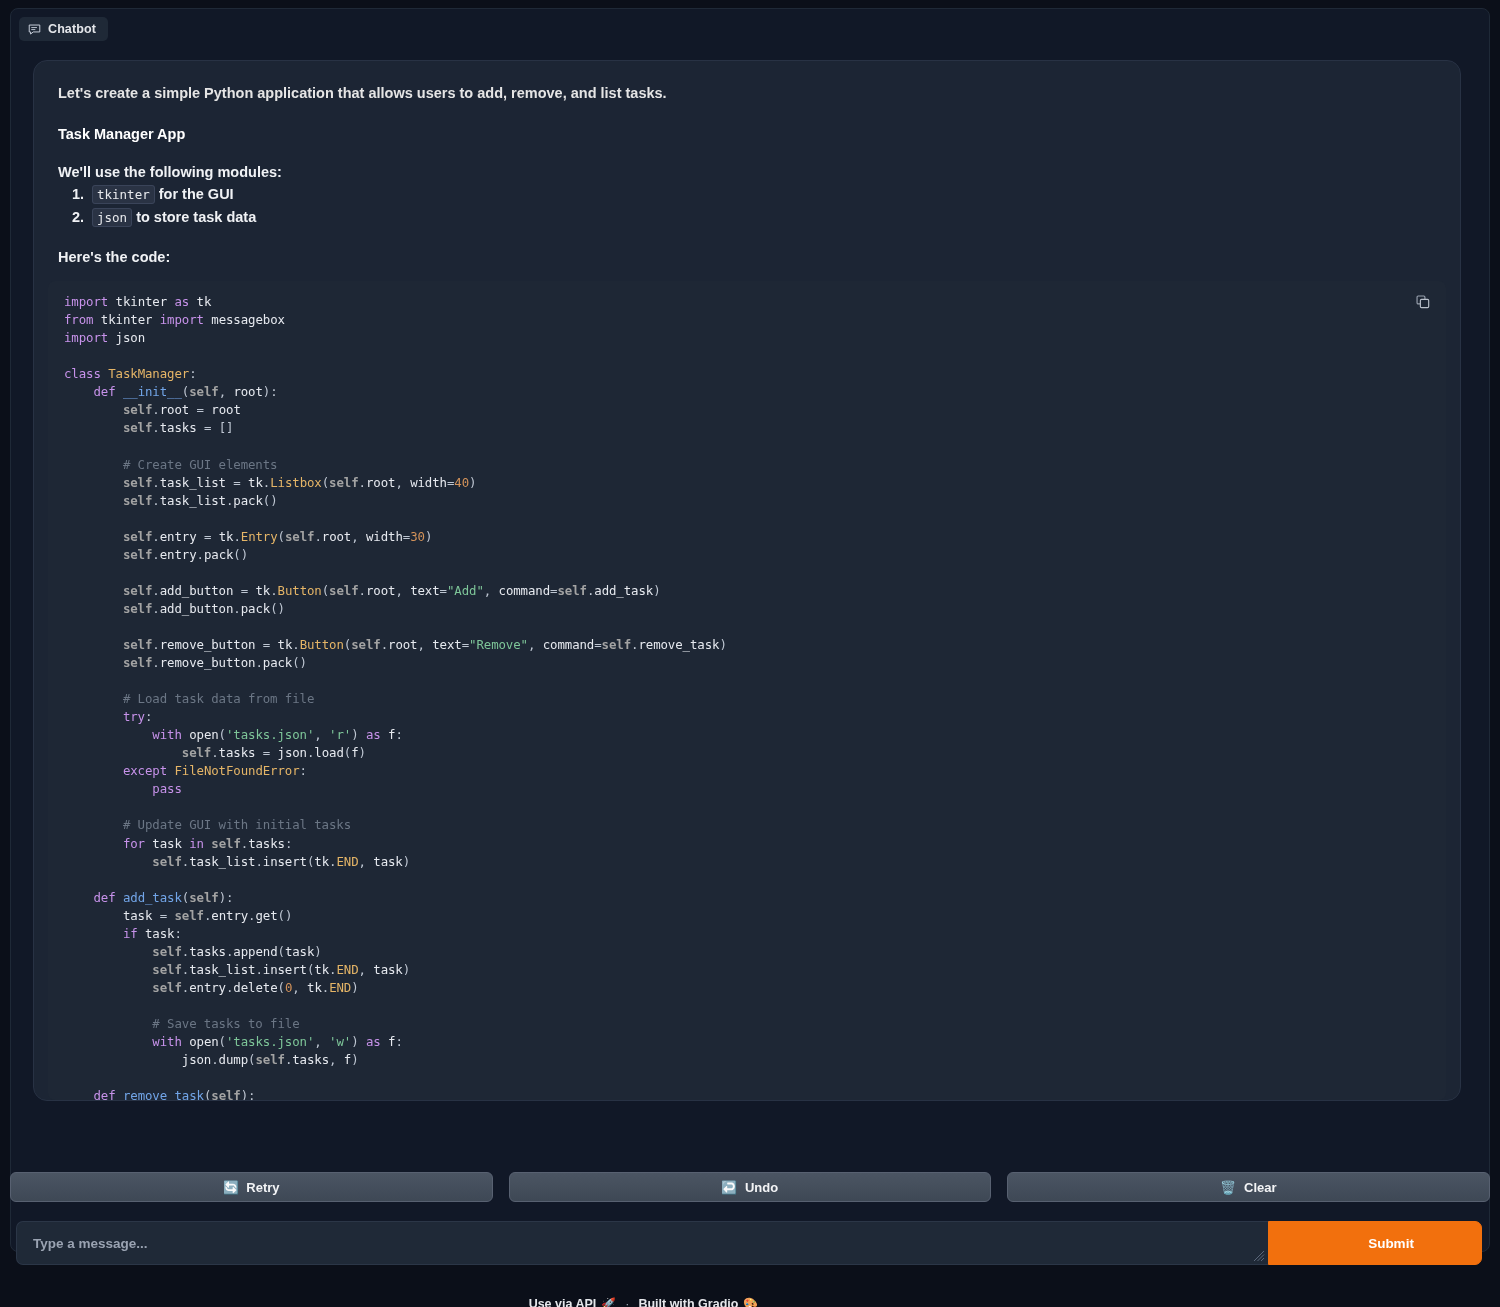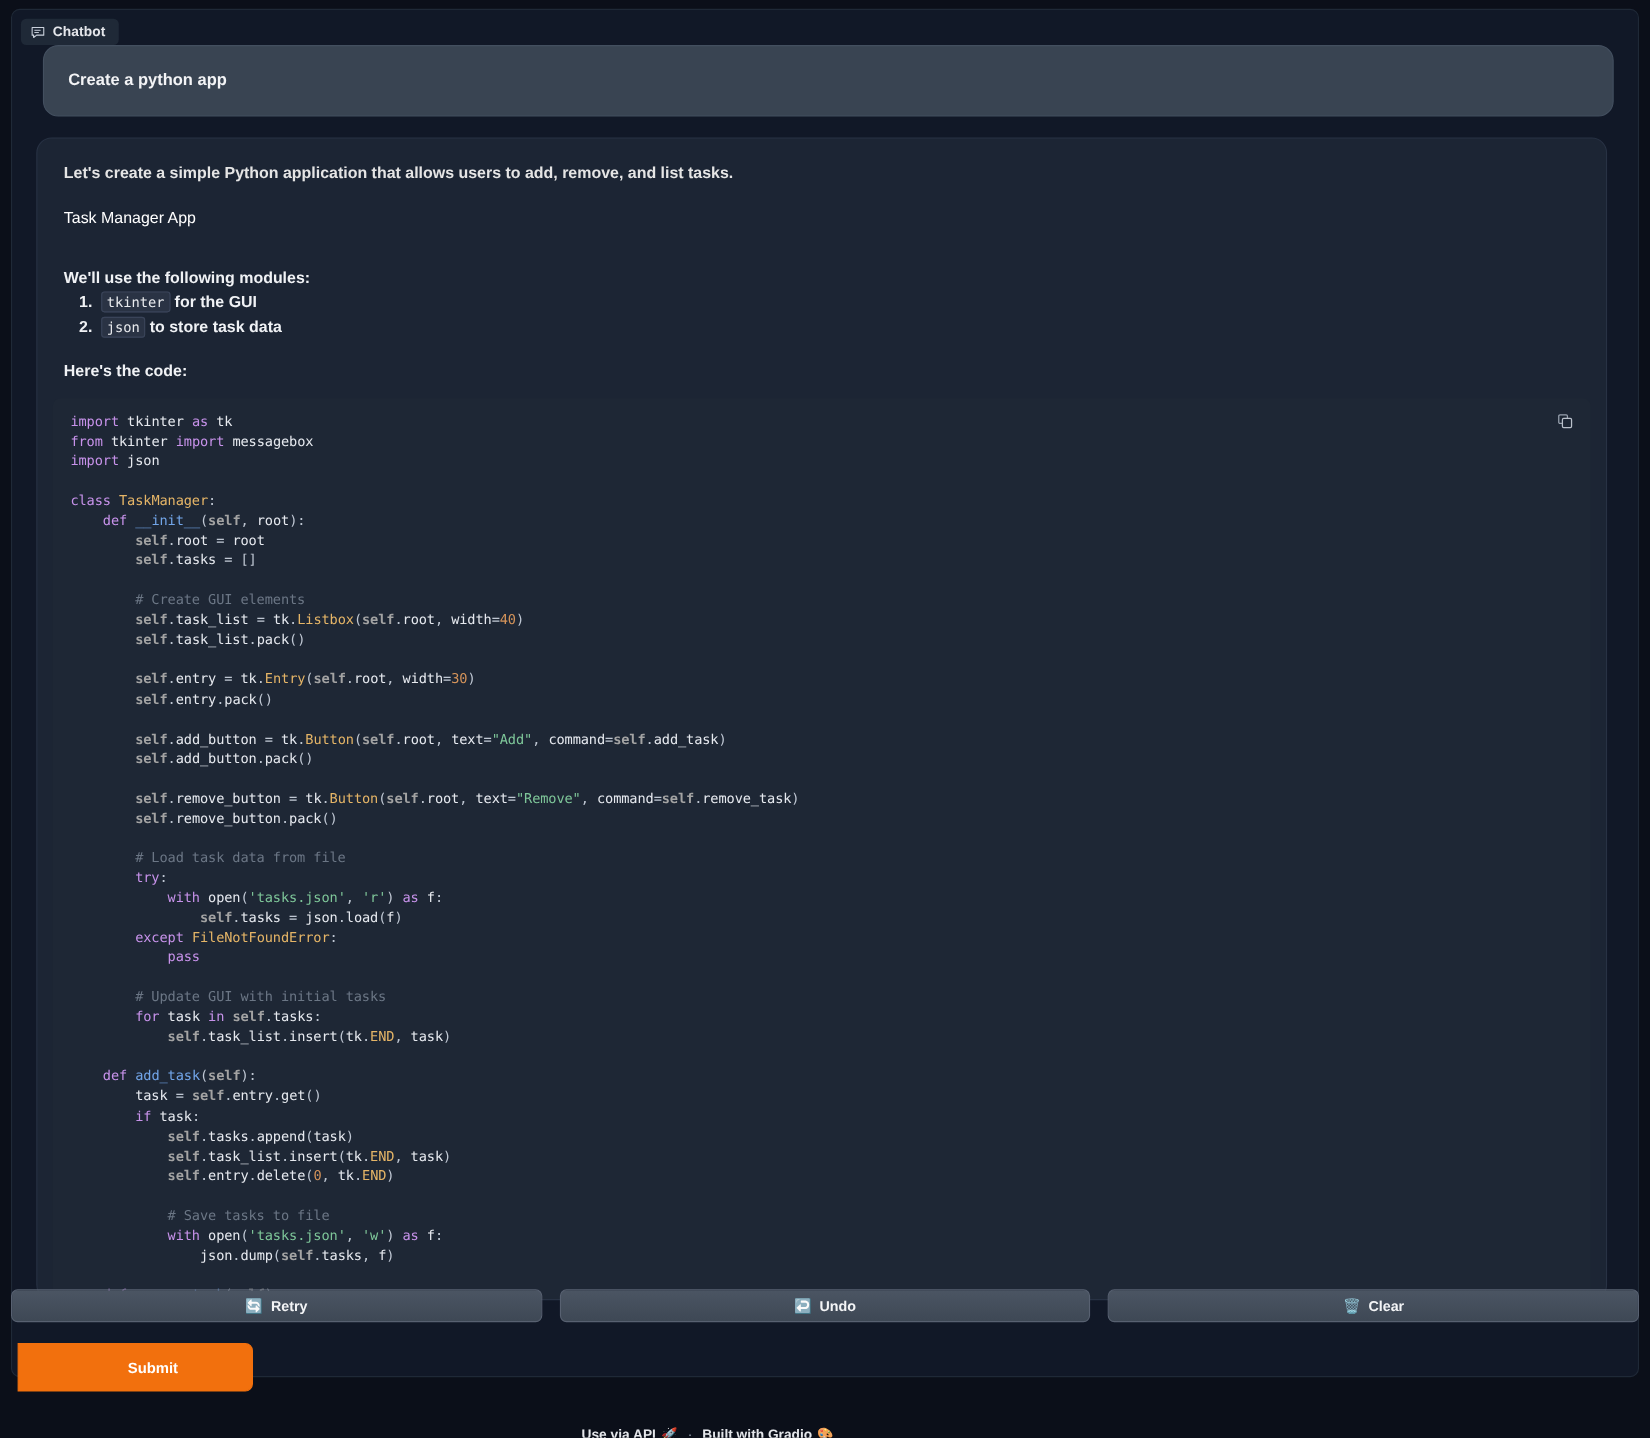--- a/index.html
+++ b/index.html
@@ -86,23 +86,23 @@
 
   .bot-para {
     font-size: 14.5px;
     font-weight: 600;
     line-height: 1.5;
     color: #e5e5e5;
     margin-bottom: 21px;
   }
   .bot-heading {
     font-size: 14.5px;
-    font-weight: 400;
+    font-weight: 700;
     color: #ffffff;
-    margin-bottom: 38px;
+    margin-bottom: 22px;
   }
   .bot-lead {
     font-size: 14.5px;
     font-weight: 700;
     color: #f0f2f5;
     margin-bottom: 3px;
   }
 
   ol.module-list {
     list-style: decimal;
@@ -273,25 +273,20 @@
           <path d="M1.5 2.5h13v8.5h-8l-3.3 2.6V11h-1.7z" fill="none" stroke="#cbd2dd" stroke-width="1.2" stroke-linejoin="round"></path>
           <line x1="4" y1="5.6" x2="11" y2="5.6" stroke="#cbd2dd" stroke-width="1.1"></line>
           <line x1="4" y1="8.1" x2="9" y2="8.1" stroke="#cbd2dd" stroke-width="1.1"></line>
         </svg>
       </span>
       <span class="tab-label">Chatbot</span>
     </div>
 
     <div class="chat-scroll">
 
-      <div class="msg-user-row">
-        <div class="bubble-user">
-          <span>Create a python app</span>
-        </div>
-      </div>
 
       <div class="msg-bot-row">
         <div class="bubble-bot">
 
           <div class="bot-para">Let's create a simple Python application that allows users to add, remove, and list tasks.</div>
 
           <div class="bot-heading">Task Manager App</div>
 
           <div class="bot-lead">We'll use the following modules:</div>
 
@@ -371,20 +366,31 @@
       <span class="btn-emoji">↩️</span>
       <span>Undo</span>
     </div>
     <div class="action-btn">
       <span class="btn-emoji">🗑️</span>
       <span>Clear</span>
     </div>
   </div>
 
   <div class="input-row">
+    <div class="msg-input">
+      <span class="ph">Type a message...</span>
+      <span class="resize-grip">
+        <svg width="14" height="14" viewBox="0 0 14 14">
+          <line x1="13" y1="3" x2="3" y2="13" stroke="#5b6korrekt" stroke-width="1"></line>
+          <line x1="13" y1="3" x2="3" y2="13" stroke="#5b677a" stroke-width="1"></line>
+          <line x1="13" y1="6.5" x2="6.5" y2="13" stroke="#5b677a" stroke-width="1"></line>
+          <line x1="13" y1="10" x2="10" y2="13" stroke="#5b677a" stroke-width="1"></line>
+        </svg>
+      </span>
+    </div>
     <div class="submit-btn">
       <span>Submit</span>
     </div>
   </div>
 
   <div class="footer">
     <span class="link">
       <span>Use via API</span>
       <span class="emoji">🚀</span>
     </span>

